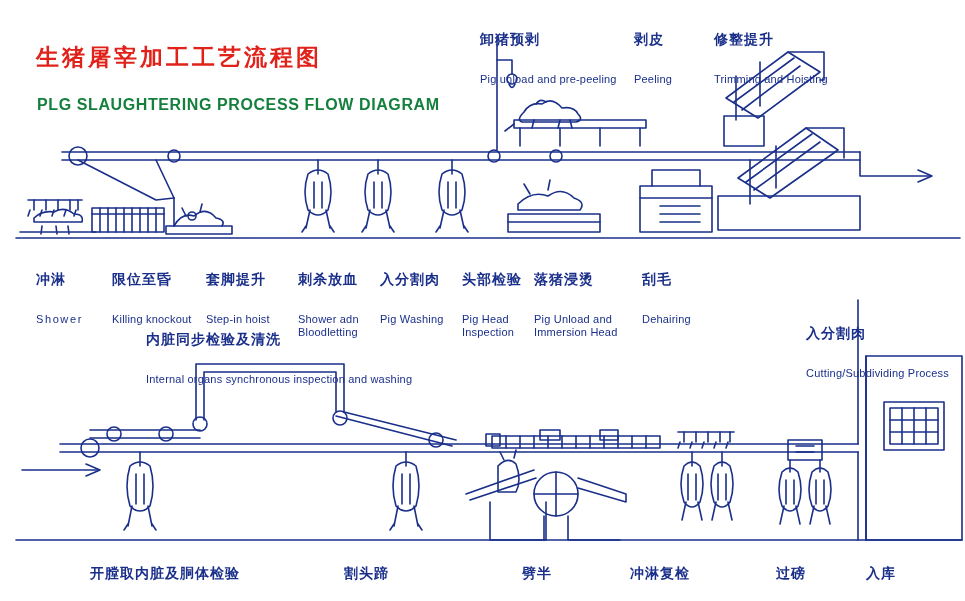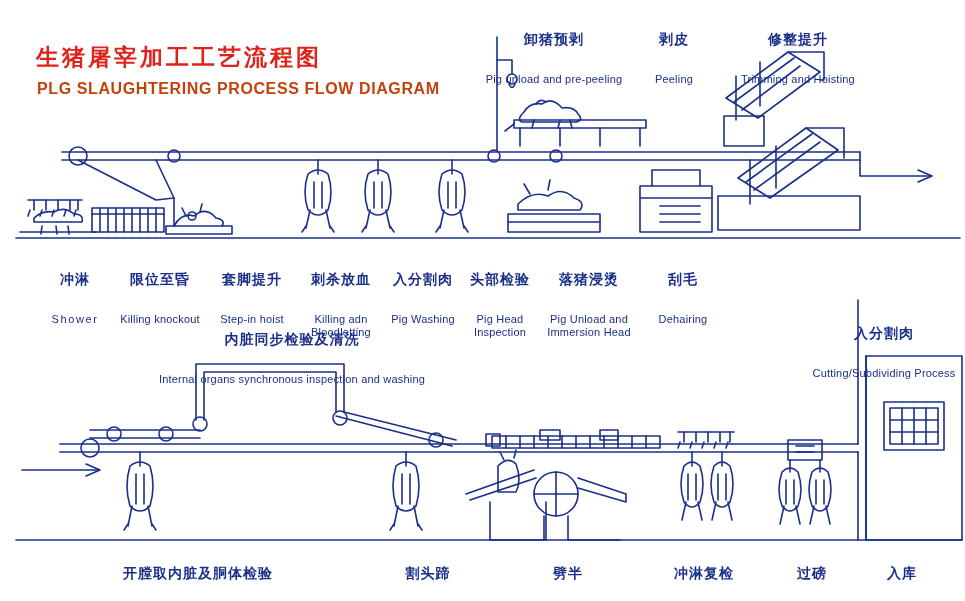--- a/index.html
+++ b/index.html
@@ -17,21 +17,20 @@
     color: #1a2f8a;
   }
   #diagram-svg {
     position: absolute;
     left: 0; top: 0;
     width: 965px;
     height: 601px;
   }
   .lbl {
     position: absolute;
-    text-align: center;
     line-height: 1.18;
     color: #1a2f8a;
     white-space: pre-line;
   }
   .lbl .cn {
     display: block;
     font-size: 14px;
     font-weight: bold;
     letter-spacing: 1px;
     white-space: pre-line;
@@ -51,24 +50,24 @@
     top: 42px;
     font-size: 23px;
     font-weight: bold;
     color: #e0221a;
     letter-spacing: 3px;
     font-family: "Liberation Sans", sans-serif;
   }
   #title-en {
     position: absolute;
     left: 37px;
-    top: 80px;
+    top: 96px;
     font-size: 16px;
     font-weight: bold;
-    color: #c2410c;
+    color: #15803d;
     letter-spacing: 0.6px;
   }
 </style>
 </head>
 <body>
 
 <div id="page">
 
   <svg id="diagram-svg" viewBox="0 0 965 601" xmlns="http://www.w3.org/2000/svg">
     <g stroke="#1a2f8a" fill="none" stroke-width="1.6" stroke-linecap="round" stroke-linejoin="round">
@@ -280,21 +279,21 @@
   <div class="lbl" style="left:112px; top:252px; width:96px;">
     <span class="cn">限位至昏</span>
     <span class="en">Killing knockout</span>
   </div>
   <div class="lbl" style="left:206px; top:252px; width:92px;">
     <span class="cn">套脚提升</span>
     <span class="en">Step-in hoist</span>
   </div>
   <div class="lbl" style="left:298px; top:252px; width:86px;">
     <span class="cn">刺杀放血</span>
-    <span class="en">Killing adn
+    <span class="en">Shower adn
 Bloodletting</span>
   </div>
   <div class="lbl" style="left:380px; top:252px; width:86px;">
     <span class="cn">入分割肉</span>
     <span class="en">Pig Washing</span>
   </div>
   <div class="lbl" style="left:462px; top:252px; width:76px;">
     <span class="cn">头部检验</span>
     <span class="en">Pig  Head
 Inspection</span>

